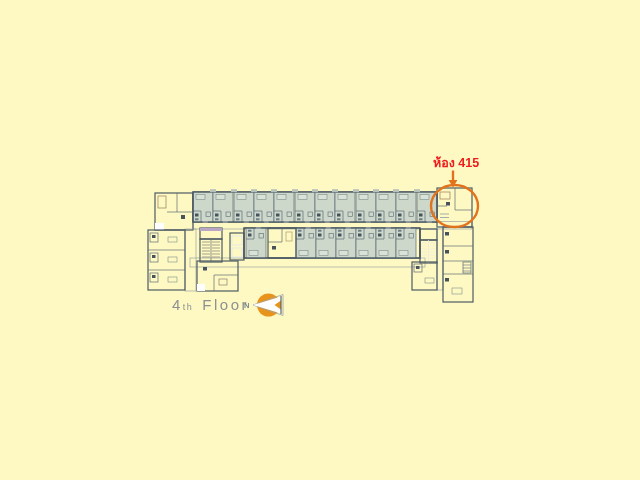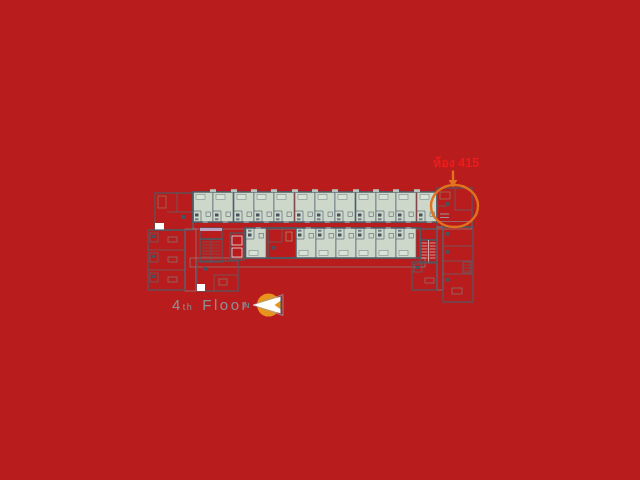--- a/index.html
+++ b/index.html
@@ -1,17 +1,17 @@
 <!DOCTYPE html>
 <html><head>
 <meta charset="utf-8">
 <style>
   html,body{margin:0;padding:0;background:#ffffff;}
   .page{
-    position:relative;width:640px;height:480px;background:#b91c1c;
+    position:relative;width:640px;height:480px;background:#fef9c3;
     font-family:"Liberation Sans",sans-serif;overflow:hidden;text-align:center;
   }
   svg{display:block;}
   .wall{stroke:#4d5a64;stroke-width:1.2;fill:none;}
   .thin{stroke:#5c6a74;stroke-width:0.7;fill:none;}
   .lite{stroke:#8a969c;stroke-width:0.6;fill:none;}
   text{font-family:"Liberation Sans","DejaVu Sans",sans-serif;}
   .room-label-text{font-weight:bold;font-size:12.5px;}
   .floor-text{letter-spacing:1.5px;}
 </style>

